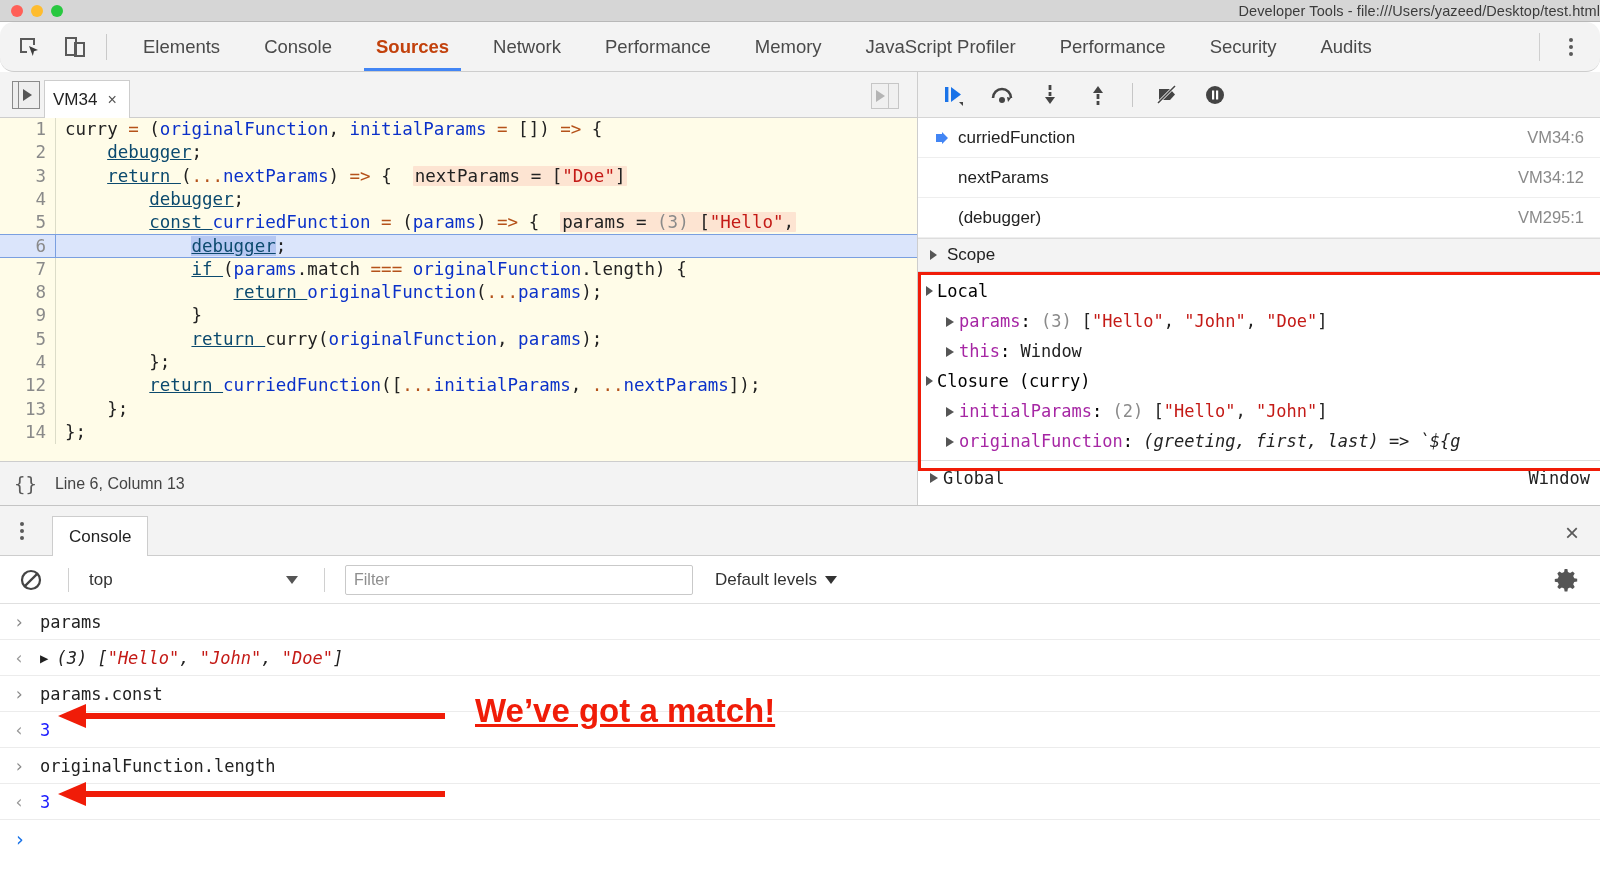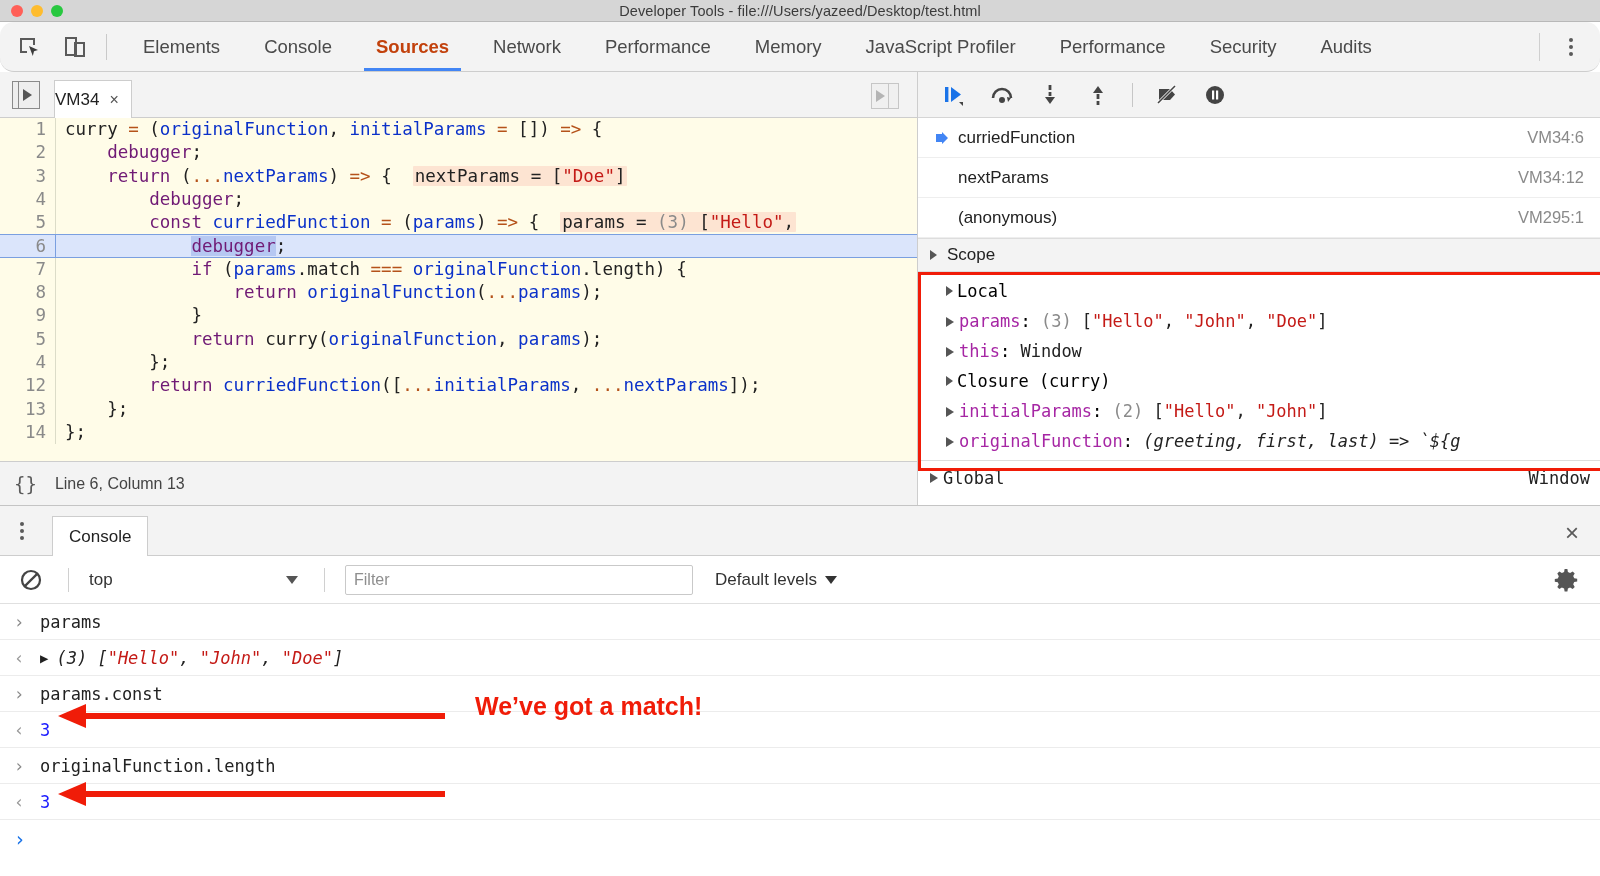--- a/index.html
+++ b/index.html
@@ -15,21 +15,21 @@
     height: 22px; background: #d6d6d6;
     border-bottom: 1px solid #b8b8b8;
     display: flex; align-items: center; position: relative; flex: none;
   }
   .traffic { display: flex; gap: 8px; padding-left: 11px; align-items: center; }
   .dot { width: 12px; height: 12px; border-radius: 50%; }
   .dot.red { background: #ff5f57; }
   .dot.yellow { background: #febc2e; }
   .dot.green { background: #28c840; }
   .title-text {
-    position: absolute; left: 0; right: 0; text-align: center;
+    position: absolute; left: 0; right: 0; text-align: right;
     font-size: 14.5px; color: #3b3b3b; letter-spacing: .1px;
   }
 
   
   .tabbar {
     height: 50px; background: #f3f3f3; border-bottom: 1px solid #cdcdcd;
     display: flex; align-items: center; flex: none; position: relative; border-radius: 14px;
   }
   .tb-icon {
     width: 34px; height: 32px; display: flex; align-items: center; justify-content: center;
@@ -68,21 +68,21 @@
     display: flex; align-items: center; margin: 0 0 8px 12px; cursor: pointer;
   }
   .nav-toggle .bar { width: 6px; height: 26px; border-right: 1px solid #8a8a8a; }
   .nav-toggle .tri {
     width: 0; height: 0; border-left: 9px solid #555;
     border-top: 6px solid transparent; border-bottom: 6px solid transparent; margin-left: 4px;
   }
   .file-tab {
     background: #fff; border: 1px solid #cdcdcd; border-bottom: none;
     height: 38px; display: flex; align-items: center; gap: 10px;
-    padding: 0 12px 0 0; margin-left: 14px; font-size: 17px; color: #222;
+    padding: 0 12px 0 8px; margin-left: 4px; font-size: 17px; color: #222;
     position: relative; top: 1px; cursor: pointer;
   }
   .file-tab .x { color: #555; font-size: 16px; cursor: pointer; }
   .dbg-toggle {
     margin: 0 18px 8px auto; width: 28px; height: 26px;
     border: 1px solid #c6c6c6; background: #f0f0f0; display: flex;
     align-items: center; justify-content: flex-start; cursor: pointer;
   }
   .dbg-toggle .tri2 {
     width: 0; height: 0; border-left: 9px solid #b4b4b4;
@@ -95,21 +95,21 @@
     font-family: "DejaVu Sans Mono", monospace; font-size: 17.5px; line-height: 23.3px;
   }
   .code-row { display: flex; height: 23.3px; white-space: pre; }
   .code-row.exec { background: #dbe5fb; border-top: 1px solid #7a9fe0; border-bottom: 1px solid #7a9fe0; }
   .gutter {
     width: 56px; text-align: right; padding-right: 9px; color: #8a8a8a;
     border-right: 1px solid #dcdcc8; flex: none; background: transparent;
   }
   .code-row.exec .gutter { border-right: 1px solid #7a9fe0; }
   .codetext { padding-left: 9px; color: #222; }
-  .k { color: #701a75; }          
+  .k { color: #0c4a6e; text-decoration: underline; }          
   .v { color: #0b31c9; }          
   .s { color: #c41a16; }          
   .op { color: #b5521a; }         
   .pl { color: #222; }            
   .sel { background: #b6c8f2; }   
   .inline-val {
     background: #fde4d2; color: #222; padding: 0 2px; border-radius: 1px;
   }
   .status-bar {
     height: 44px; background: #f3f3f3; border-top: 1px solid #cdcdcd;
@@ -138,21 +138,21 @@
 
   .scope-header {
     height: 34px; background: #f3f3f3; border-top: 1px solid #ddd; border-bottom: 1px solid #ddd;
     display: flex; align-items: center; gap: 6px; padding-left: 12px; font-size: 17px;
     color: #222; cursor: pointer; flex: none;
   }
   .scope-body {
     font-family: "DejaVu Sans Mono", monospace; font-size: 17px; line-height: 30px;
     padding: 4px 0 4px 0; position: relative; overflow: hidden; white-space: nowrap;
   }
-  .scope-line { padding-left: 28px; display: block; }
+  .scope-line { padding-left: 8px; display: block; }
   .scope-line.child { padding-left: 28px; }
   .tri-d { display: inline-block; width: 0; height: 0; border-left: 7px solid #555;
            border-top: 5px solid transparent; border-bottom: 5px solid transparent;
            vertical-align: 1px; margin-right: 4px; }
   .tri-r { display: inline-block; width: 0; height: 0; border-left: 8px solid #555;
            border-top: 5.5px solid transparent; border-bottom: 5.5px solid transparent;
            margin-right: 5px; }
   .prop { color: #a626a4; }
   .num-dim { color: #8a8a8a; }
   .str { color: #c41a16; }
@@ -221,22 +221,22 @@
   .c-num { color: #1a1aff; }
   .prompt-row {
     display: flex; align-items: center; height: 38px; padding-left: 14px;
     font-family: "DejaVu Sans Mono", monospace; font-size: 17px;
   }
   .prompt-caret { color: #1a73e8; font-size: 19px; }
 
   
   .annot { position: absolute; pointer-events: none; }
   .annot-text {
-    position: absolute; color: #f01c08; font-weight: bold; font-size: 25px;
-    font-family: "Liberation Sans", sans-serif; white-space: nowrap;
+    position: absolute; color: #f01c08; font-weight: bold; font-size: 33px;
+    font-family: "Liberation Sans", sans-serif; white-space: nowrap; text-decoration: underline;
   }
 </style>
 </head>
 <body>
 
 <div class="app">
 
   <div class="titlebar">
     <div class="traffic">
       <span class="dot red"></span>
@@ -380,21 +380,21 @@
             <span>curriedFunction</span>
             <span class="loc">VM34:6</span>
           </div>
           <div class="stack-row">
             <span class="marker"></span>
             <span>nextParams</span>
             <span class="loc">VM34:12</span>
           </div>
           <div class="stack-row">
             <span class="marker"></span>
-            <span>(anonymous)</span>
+            <span>(debugger)</span>
             <span class="loc">VM295:1</span>
           </div>
         </div>
 
       <div class="scope-header">
         <span class="tri-d"></span>
         <span>Scope</span>
       </div>
 
       <div style="position:relative;flex:1;min-height:0;">

